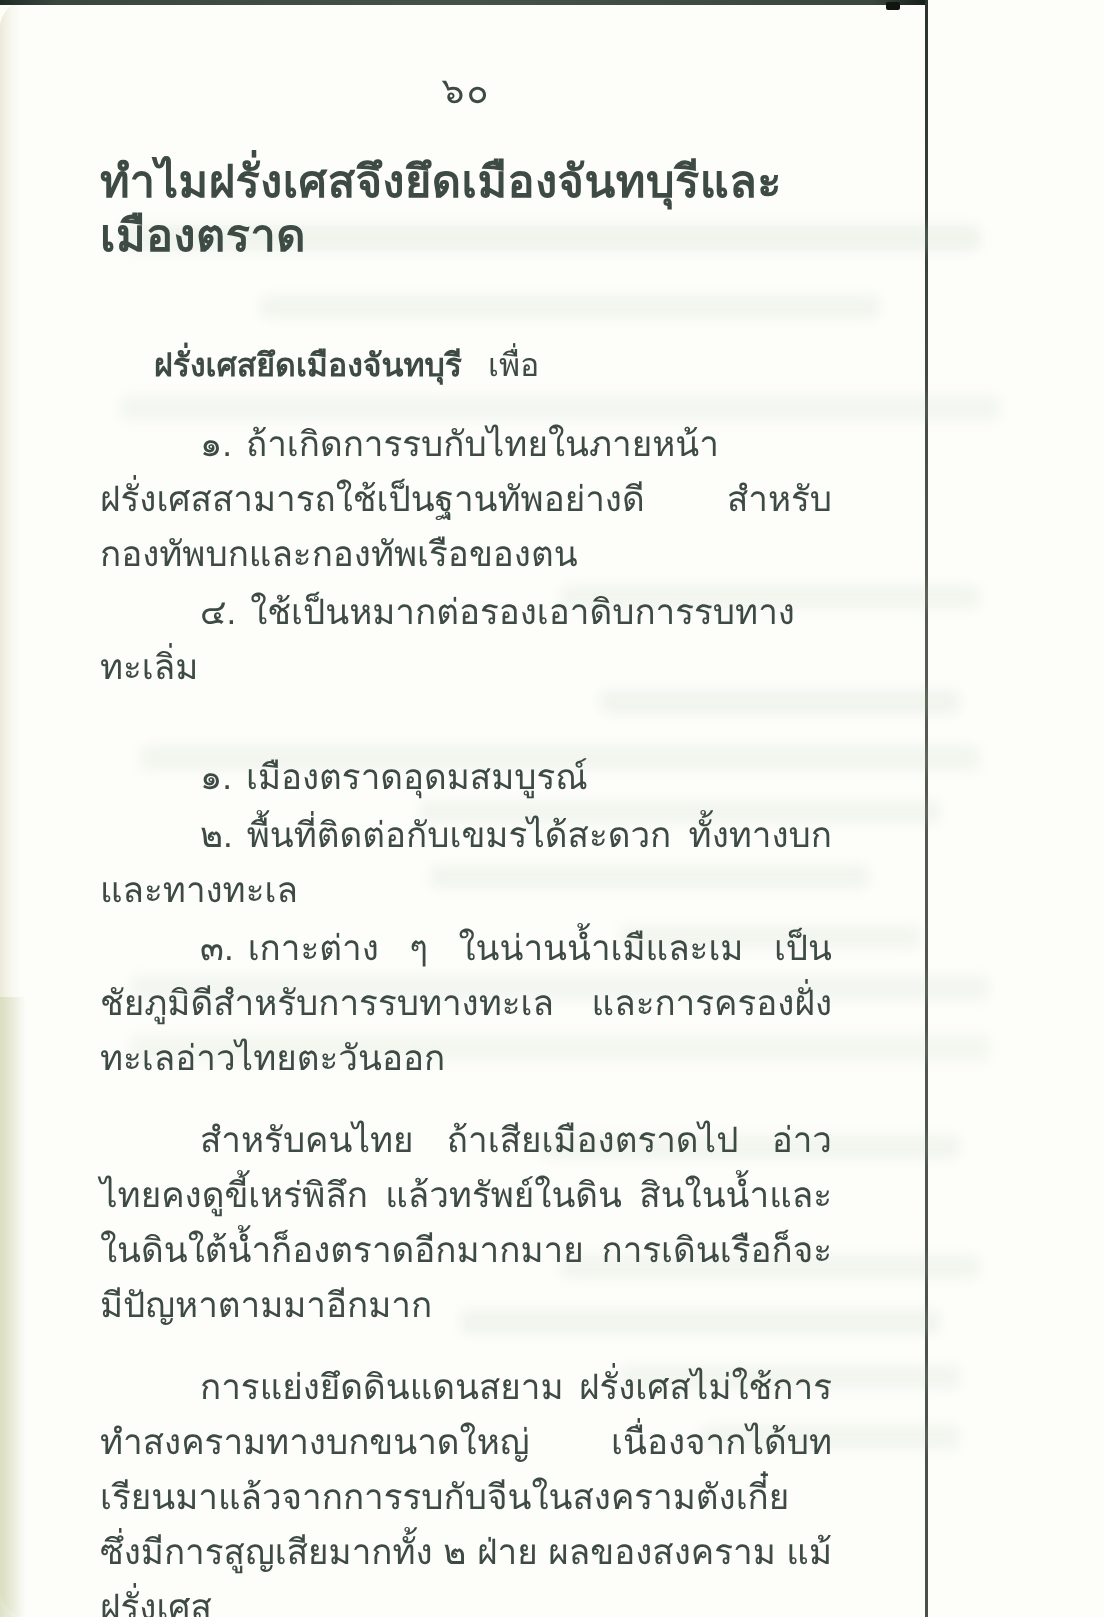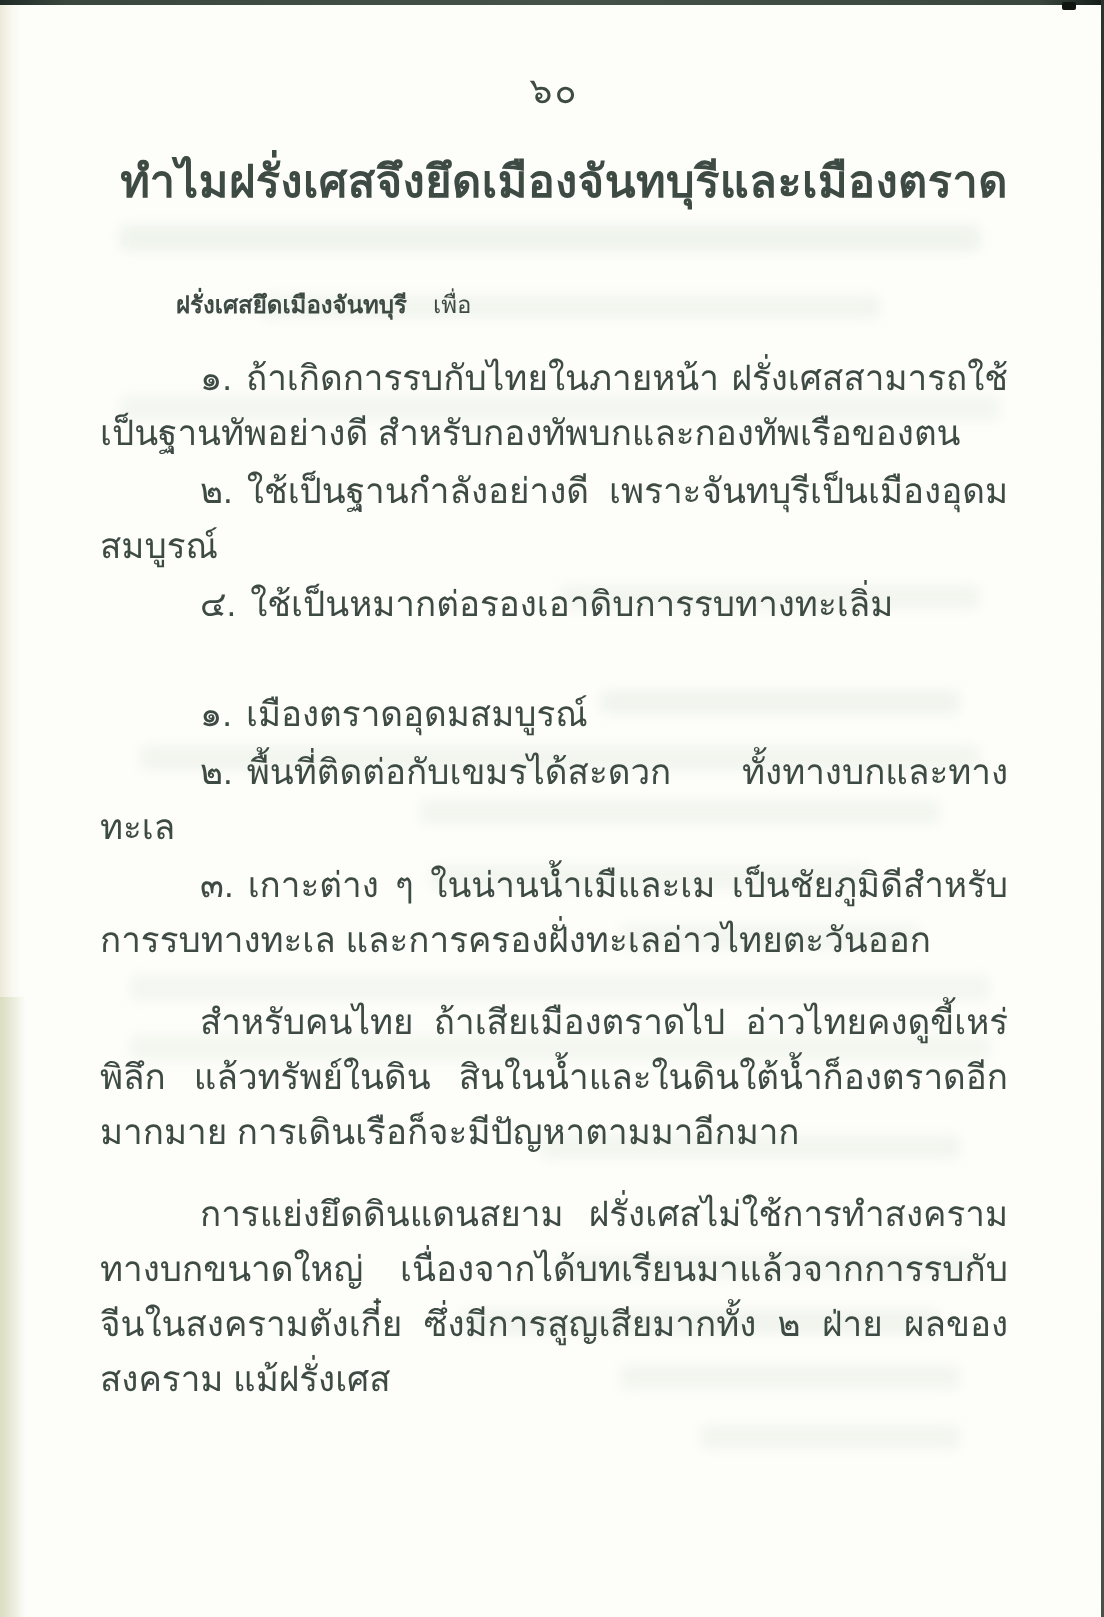--- a/index.html
+++ b/index.html
@@ -10,24 +10,25 @@
   * { margin: 0; padding: 0; box-sizing: border-box; }
   html, body {
     width: 1104px; height: 1617px;
     background: var(--paper);
     font-family: "Liberation Sans", "DejaVu Sans", sans-serif;
     color: var(--ink);
     overflow: hidden;
   }
   .scan-page {
     position: relative;
-    width: 1104px; height: 1617px;
+    width: 928px; height: 1617px;
     background:
       linear-gradient(90deg, #ece9d8 0px, rgba(236,233,216,0.35) 10px, rgba(253,253,250,0) 22px),
       var(--paper);
+    border-radius: 28px;
   }
   
   .edge-top {
     position: absolute; top: 0; left: 0; right: 0; height: 5px;
     background: linear-gradient(90deg, #1f2b25 0%, #3a473f 6%, #45524a 50%, #3a473f 94%, #151d18 100%);
   }
   .edge-right {
     position: absolute; top: 0; right: 0; width: 3px; bottom: 0;
     background: linear-gradient(180deg, #2a332d, #565a52 40%, #4a4f48);
   }
@@ -65,30 +66,30 @@
     position: relative;
     padding: 62px 96px 0 100px;
   }
   .page-number {
     text-align: center;
     font-size: 36px;
     letter-spacing: 2px;
     margin-bottom: 36px;
   }
   .doc-title {
-    text-align: right;
+    text-align: left;
     font-size: 45px;
     font-weight: bold;
     line-height: 1.2;
     margin-bottom: 76px;
     letter-spacing: 0.5px;
   }
   .sec-heading {
-    font-size: 24px;
-    margin-left: 76px;
+    font-size: 32px;
+    margin-left: 54px;
     margin-bottom: 26px;
   }
   .sec-heading .hb { font-weight: bold; }
   .sec-heading .hr { font-weight: normal; margin-left: 26px; }
   .body-text {
     font-size: 35px;
     line-height: 55px;
     text-align: justify;
   }
   .list-item, .para {
@@ -134,23 +135,20 @@
 
     <div class="sec-heading">
       <span class="hb">ฝรั่งเศสยึดเมืองจันทบุรี</span><span class="hr">เพื่อ</span>
     </div>
 
     <div class="body-text">
       <p class="list-item">
         <span class="num">๑.</span><span>ถ้าเกิดการรบกับไทยในภายหน้า ฝรั่งเศสสามารถใช้เป็นฐานทัพอย่างดี สำหรับกองทัพบกและกองทัพเรือของตน</span>
       </p>
       <p class="list-item">
-        <span class="num">๒.</span><span>ใช้เป็นฐานกำลังอย่างดี เพราะจันทบุรีเป็นเมืองอุดมสมบูรณ์</span>
-      </p>
-      <p class="list-item">
         <span class="num">๔.</span><span>ใช้เป็นหมากต่อรองเอาดิบการรบทางทะเลิ่ม</span>
       </p>
     </div>
 
     <div class="sp-lg"></div>
 
 
     <div class="body-text">
       <p class="list-item">
         <span class="num">๑.</span><span>เมืองตราดอุดมสมบูรณ์</span>

